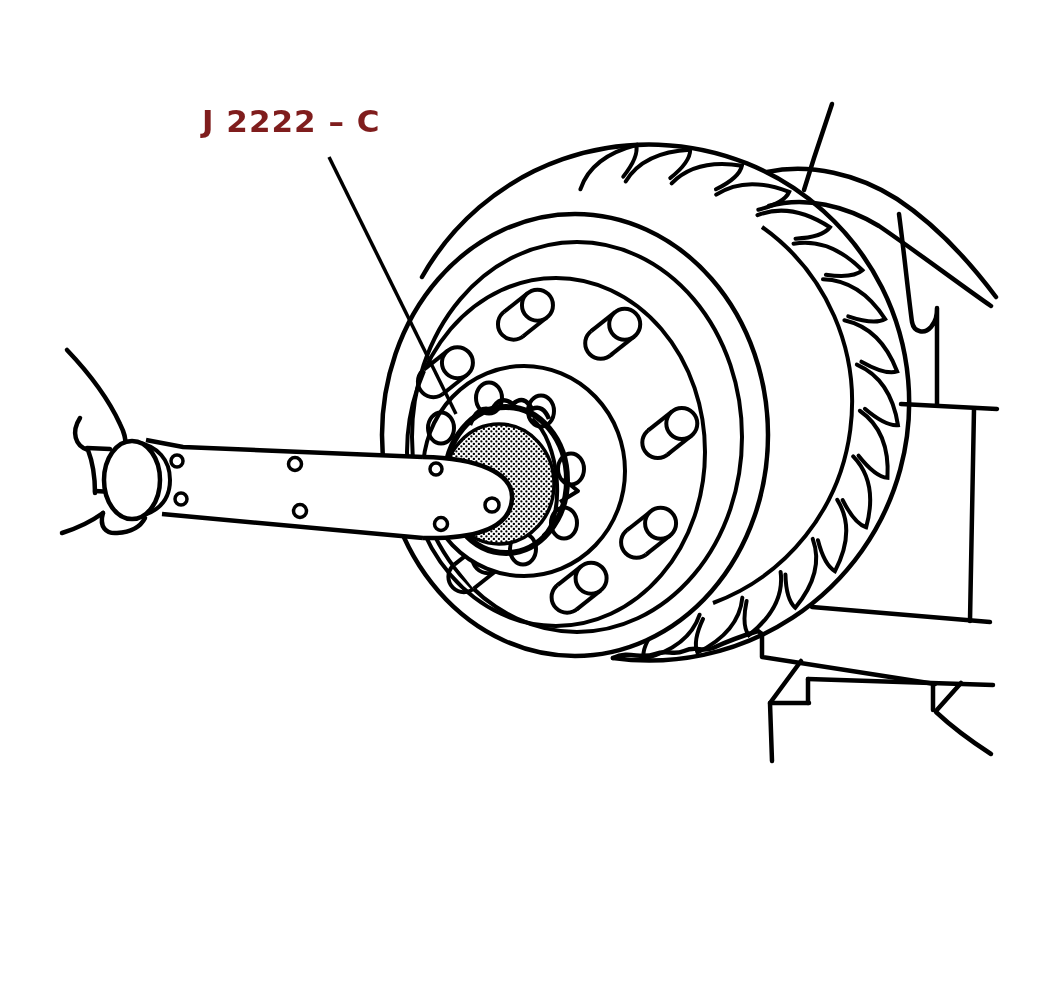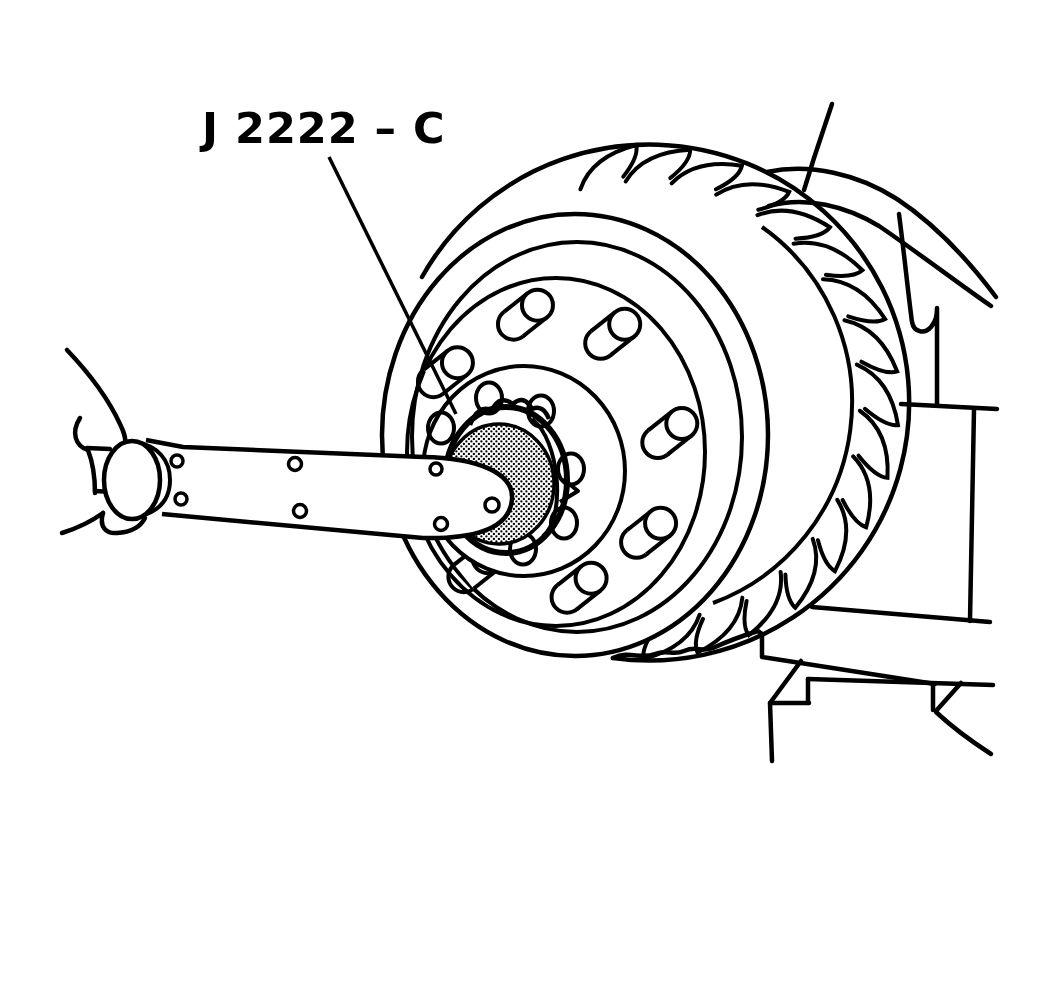--- a/index.html
+++ b/index.html
@@ -1,20 +1,20 @@
 <!DOCTYPE html>
 <html><head>
 <meta charset="utf-8">
 <style>
   html,body{margin:0;padding:0;background:#ffffff;}
   .canvas{position:relative;width:1051px;height:988px;background:#ffffff;overflow:hidden;
           font-family:"DejaVu Sans","Liberation Sans",sans-serif;}
   .canvas svg{position:absolute;left:0;top:0;}
-  .tool-label{position:absolute;left:202px;top:103px;font-size:43px;font-weight:bold;
-              letter-spacing:1px;color:#000000;white-space:nowrap;user-select:none;}
+  .tool-label{position:absolute;left:202px;top:103px;font-size:31px;font-weight:bold;
+              letter-spacing:1px;color:#7f1d1d;white-space:nowrap;user-select:none;}
 </style>
 </head>
 <body>
 
 <div class="canvas">
 
   <svg width="1051" height="988" viewBox="0 0 1051 988">
     <defs>
       <pattern id="dots" width="5" height="5" patternUnits="userSpaceOnUse">
         <rect width="5" height="5" fill="#ffffff"></rect>

